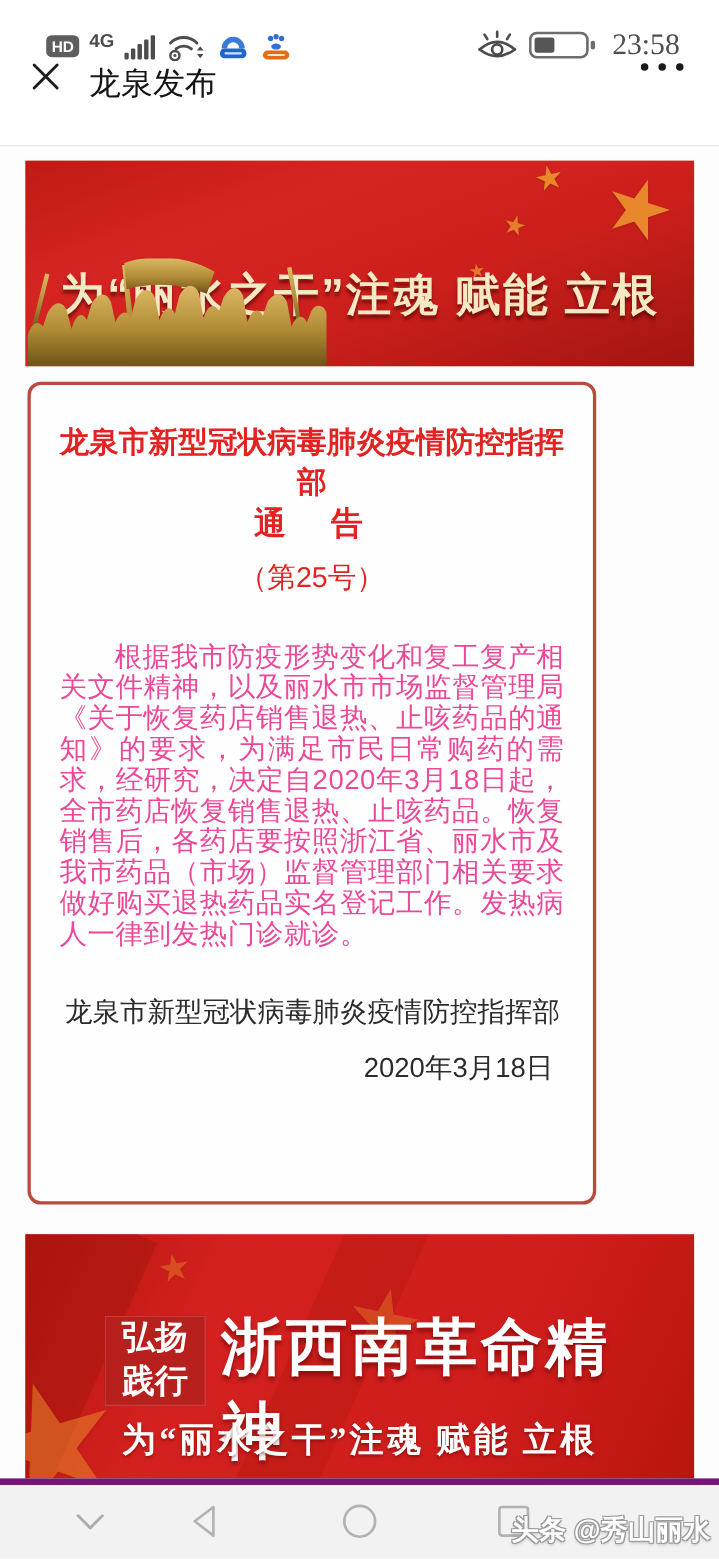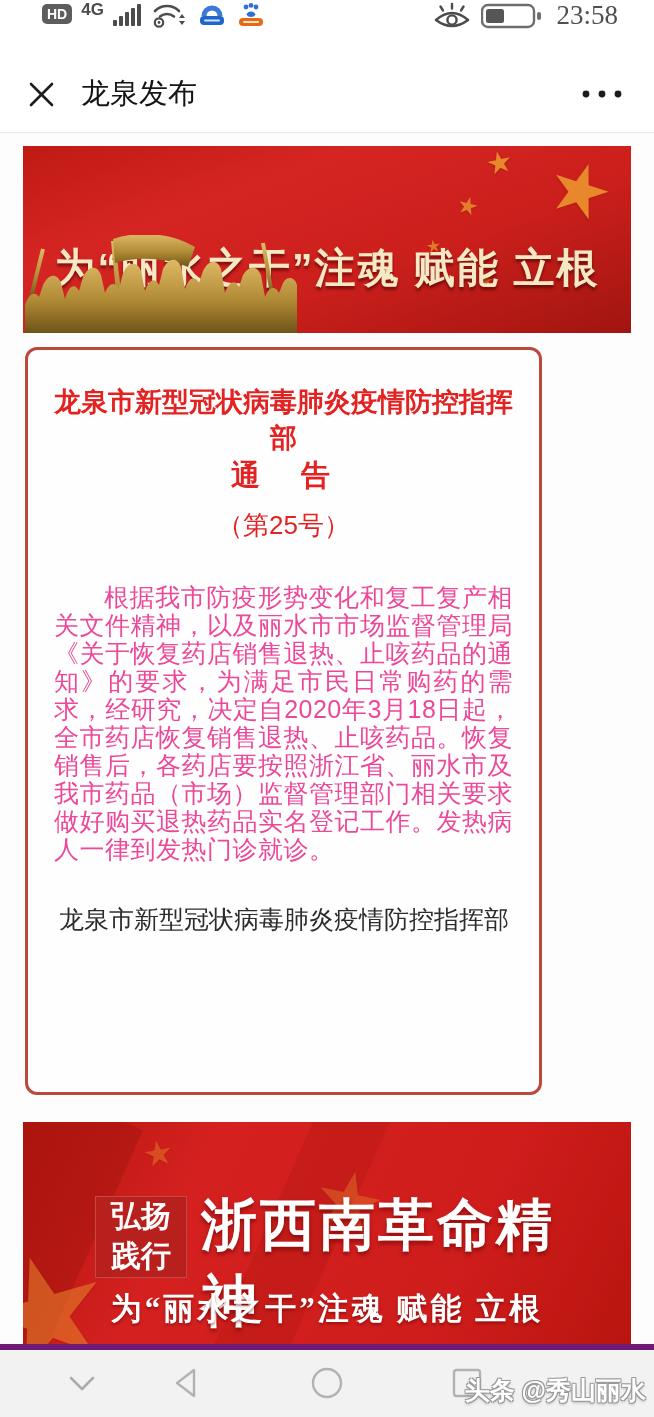--- a/index.html
+++ b/index.html
@@ -1,31 +1,31 @@
 <!DOCTYPE html>
 <html><head>
 <meta charset="utf-8">
 <style>
   html,body{margin:0;padding:0;background:#ffffff;}
   .page{position:relative;width:654px;height:1417px;background:#fdfdfd;overflow:hidden;
         font-family:"Liberation Sans","DejaVu Sans",sans-serif;}
 
   
   .status-bar{position:absolute;top:0;left:0;width:654px;height:56px;background:#fff;
-              display:flex;align-items:flex-start;padding:0 36px 0 42px;box-sizing:border-box;color:#4c4c4c;}
+              display:flex;align-items:flex-end;padding:0 36px 0 42px;box-sizing:border-box;color:#4c4c4c;}
   .sb-left,.sb-right{display:flex;align-items:center;gap:9px;}
   .sb-spacer{flex:1;}
   .hd-badge{background:#5d5d5d;color:#fff;font-size:14px;font-weight:bold;border-radius:5px;
             padding:3px 5px;line-height:1;letter-spacing:0;}
   .net-label{font-size:17px;font-weight:bold;position:relative;top:-4px;}
   .sb-time{font-size:27px;color:#4f4f4f;margin-left:4px;font-family:Liberation Serif, serif;}
 
   
   .app-header{position:absolute;top:56px;left:0;width:654px;height:77px;background:#fff;
-              border-bottom:1px solid #e7e7e7;display:flex;align-items:center;
+              border-bottom:1px solid #e7e7e7;display:flex;align-items:flex-start;
               padding:0 28px;box-sizing:border-box;}
   .header-title{font-size:29px;color:#151515;margin-left:26px;flex:1;}
 
   
   .banner-top{position:absolute;top:146px;left:23px;width:608px;height:187px;overflow:hidden;
       background:linear-gradient(160deg,#c01a14 0%,#d52523 30%,#cb1f1c 62%,#a11510 100%);}
   .banner-top .tagline{position:absolute;top:38px;left:0;width:100%;text-align:center;color:#ffffff;
       font-size:26px;font-weight:bold;letter-spacing:7px;text-shadow:0 2px 3px rgba(80,0,0,.55);}
   .banner-top .slogan{position:absolute;top:95px;left:0;width:100%;text-align:center;color:#f5e9c4;
       font-size:41px;font-weight:800;letter-spacing:2px;text-shadow:0 3px 3px rgba(70,0,0,.6);}
@@ -197,20 +197,21 @@
       </svg>
     </span>
   </div>
 
   <div class="notice-card">
     <div class="notice-title">龙泉市新型冠状病毒肺炎疫情防控指挥部</div>
     <div class="notice-subtitle">通　告</div>
     <div class="notice-number">（第25号）</div>
     <div class="notice-body">根据我市防疫形势变化和复工复产相关文件精神，以及丽水市市场监督管理局《关于恢复药店销售退热、止咳药品的通知》的要求，为满足市民日常购药的需求，经研究，决定自2020年3月18日起，全市药店恢复销售退热、止咳药品。恢复销售后，各药店要按照浙江省、丽水市及我市药品（市场）监督管理部门相关要求做好购买退热药品实名登记工作。发热病人一律到发热门诊就诊。</div>
     <div class="notice-signature">龙泉市新型冠状病毒肺炎疫情防控指挥部</div>
+    <div class="notice-date">2020年3月18日</div>
   </div>
 
   <div class="banner-bottom">
     <div class="bb-streak" style="left:-60px;top:-30px;width:120px;height:320px;"></div>
     <div class="bb-streak" style="left:240px;top:-60px;width:70px;height:360px;opacity:.5;"></div>
     <span class="star" style="font-size:150px;left:-45px;bottom:-42px;transform:rotate(-16deg);opacity:.55;">★</span>
     <span class="star" style="font-size:80px;left:290px;top:40px;transform:rotate(12deg);opacity:.4;">★</span>
     <span class="star" style="font-size:34px;left:120px;top:14px;transform:rotate(-10deg);opacity:.45;">★</span>
     <div class="bb-badge">
       <div>弘扬</div>

